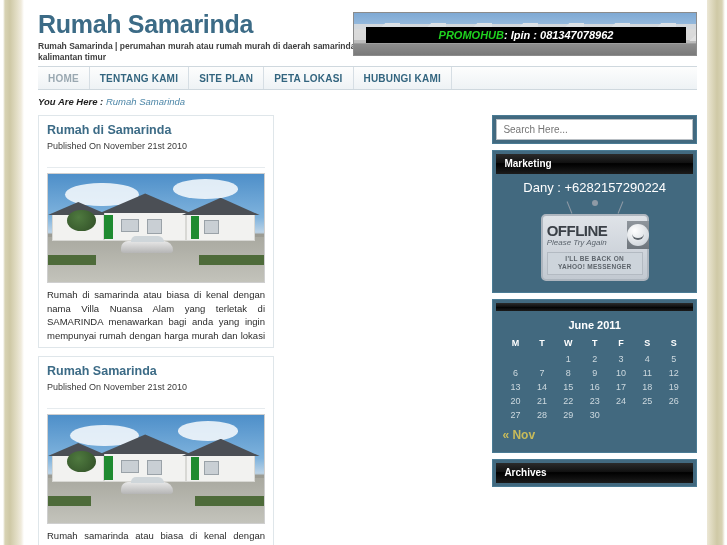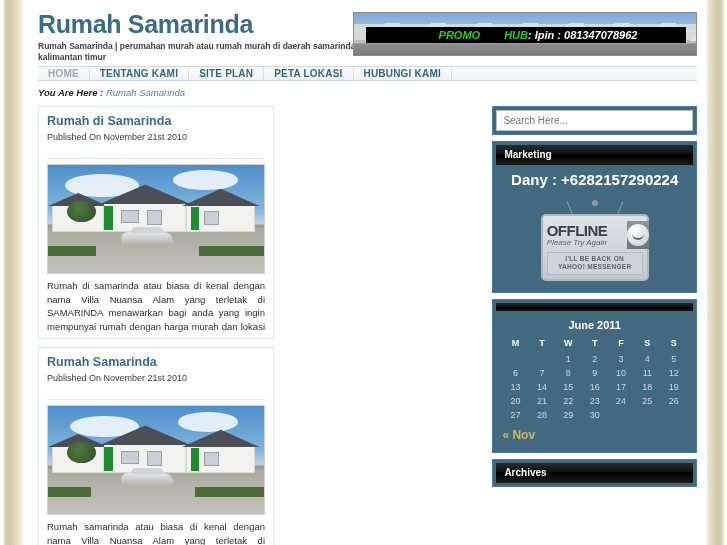--- a/index.html
+++ b/index.html
@@ -68,30 +68,30 @@
     left: 12px; right: 10px; top: 14px;
     height: 16px;
     background: #000;
     display: flex;
     align-items: center;
     justify-content: center;
     white-space: nowrap;
     overflow: hidden;
   }
   .banner-strip span { font-size: 11px; font-weight: bold; font-style: italic; }
-  .bs-green { color: #1fd21f; margin-left: 24px; }
+  .bs-green { color: #1fd21f; }
   .bs-white { color: #ffffff; }
 
   
   .nav {
     margin: 0 10px;
     border-top: 1px solid #cfd8de;
     border-bottom: 1px solid #cfd8de;
     background: linear-gradient(to bottom, #fdfdfd, #eef2f5);
-    height: 15px;
+    height: 24px;
     display: flex;
     align-items: stretch;
   }
   .nav a {
     display: flex; align-items: center;
     padding: 0 10px;
     font-size: 10px;
     font-weight: bold;
     color: #33657f;
     text-decoration: none;
@@ -227,23 +227,23 @@
     background: #ffffff;
     font-size: 10px;
     color: #6d6d6d;
     padding: 4px 6px;
     font-family: "Liberation Sans", sans-serif;
     outline: none;
   }
   .marketing-body { padding: 6px 4px 8px 4px; text-align: center; }
   .marketing-phone {
     color: #ffffff;
-    font-size: 15px;
-    font-weight: bold;
-    margin-bottom: 12px;
+    font-size: 13px;
+    font-weight: normal;
+    margin-bottom: 5px;
   }
   .ym-sign {
     width: 108px; margin: 0 auto; position: relative;
   }
   .ym-hanger {
     position: relative; height: 14px;
   }
   .ym-hanger:before, .ym-hanger:after {
     content: ""; position: absolute; top: 1px; width: 1px; height: 13px; background: #8e9aa6;
   }

